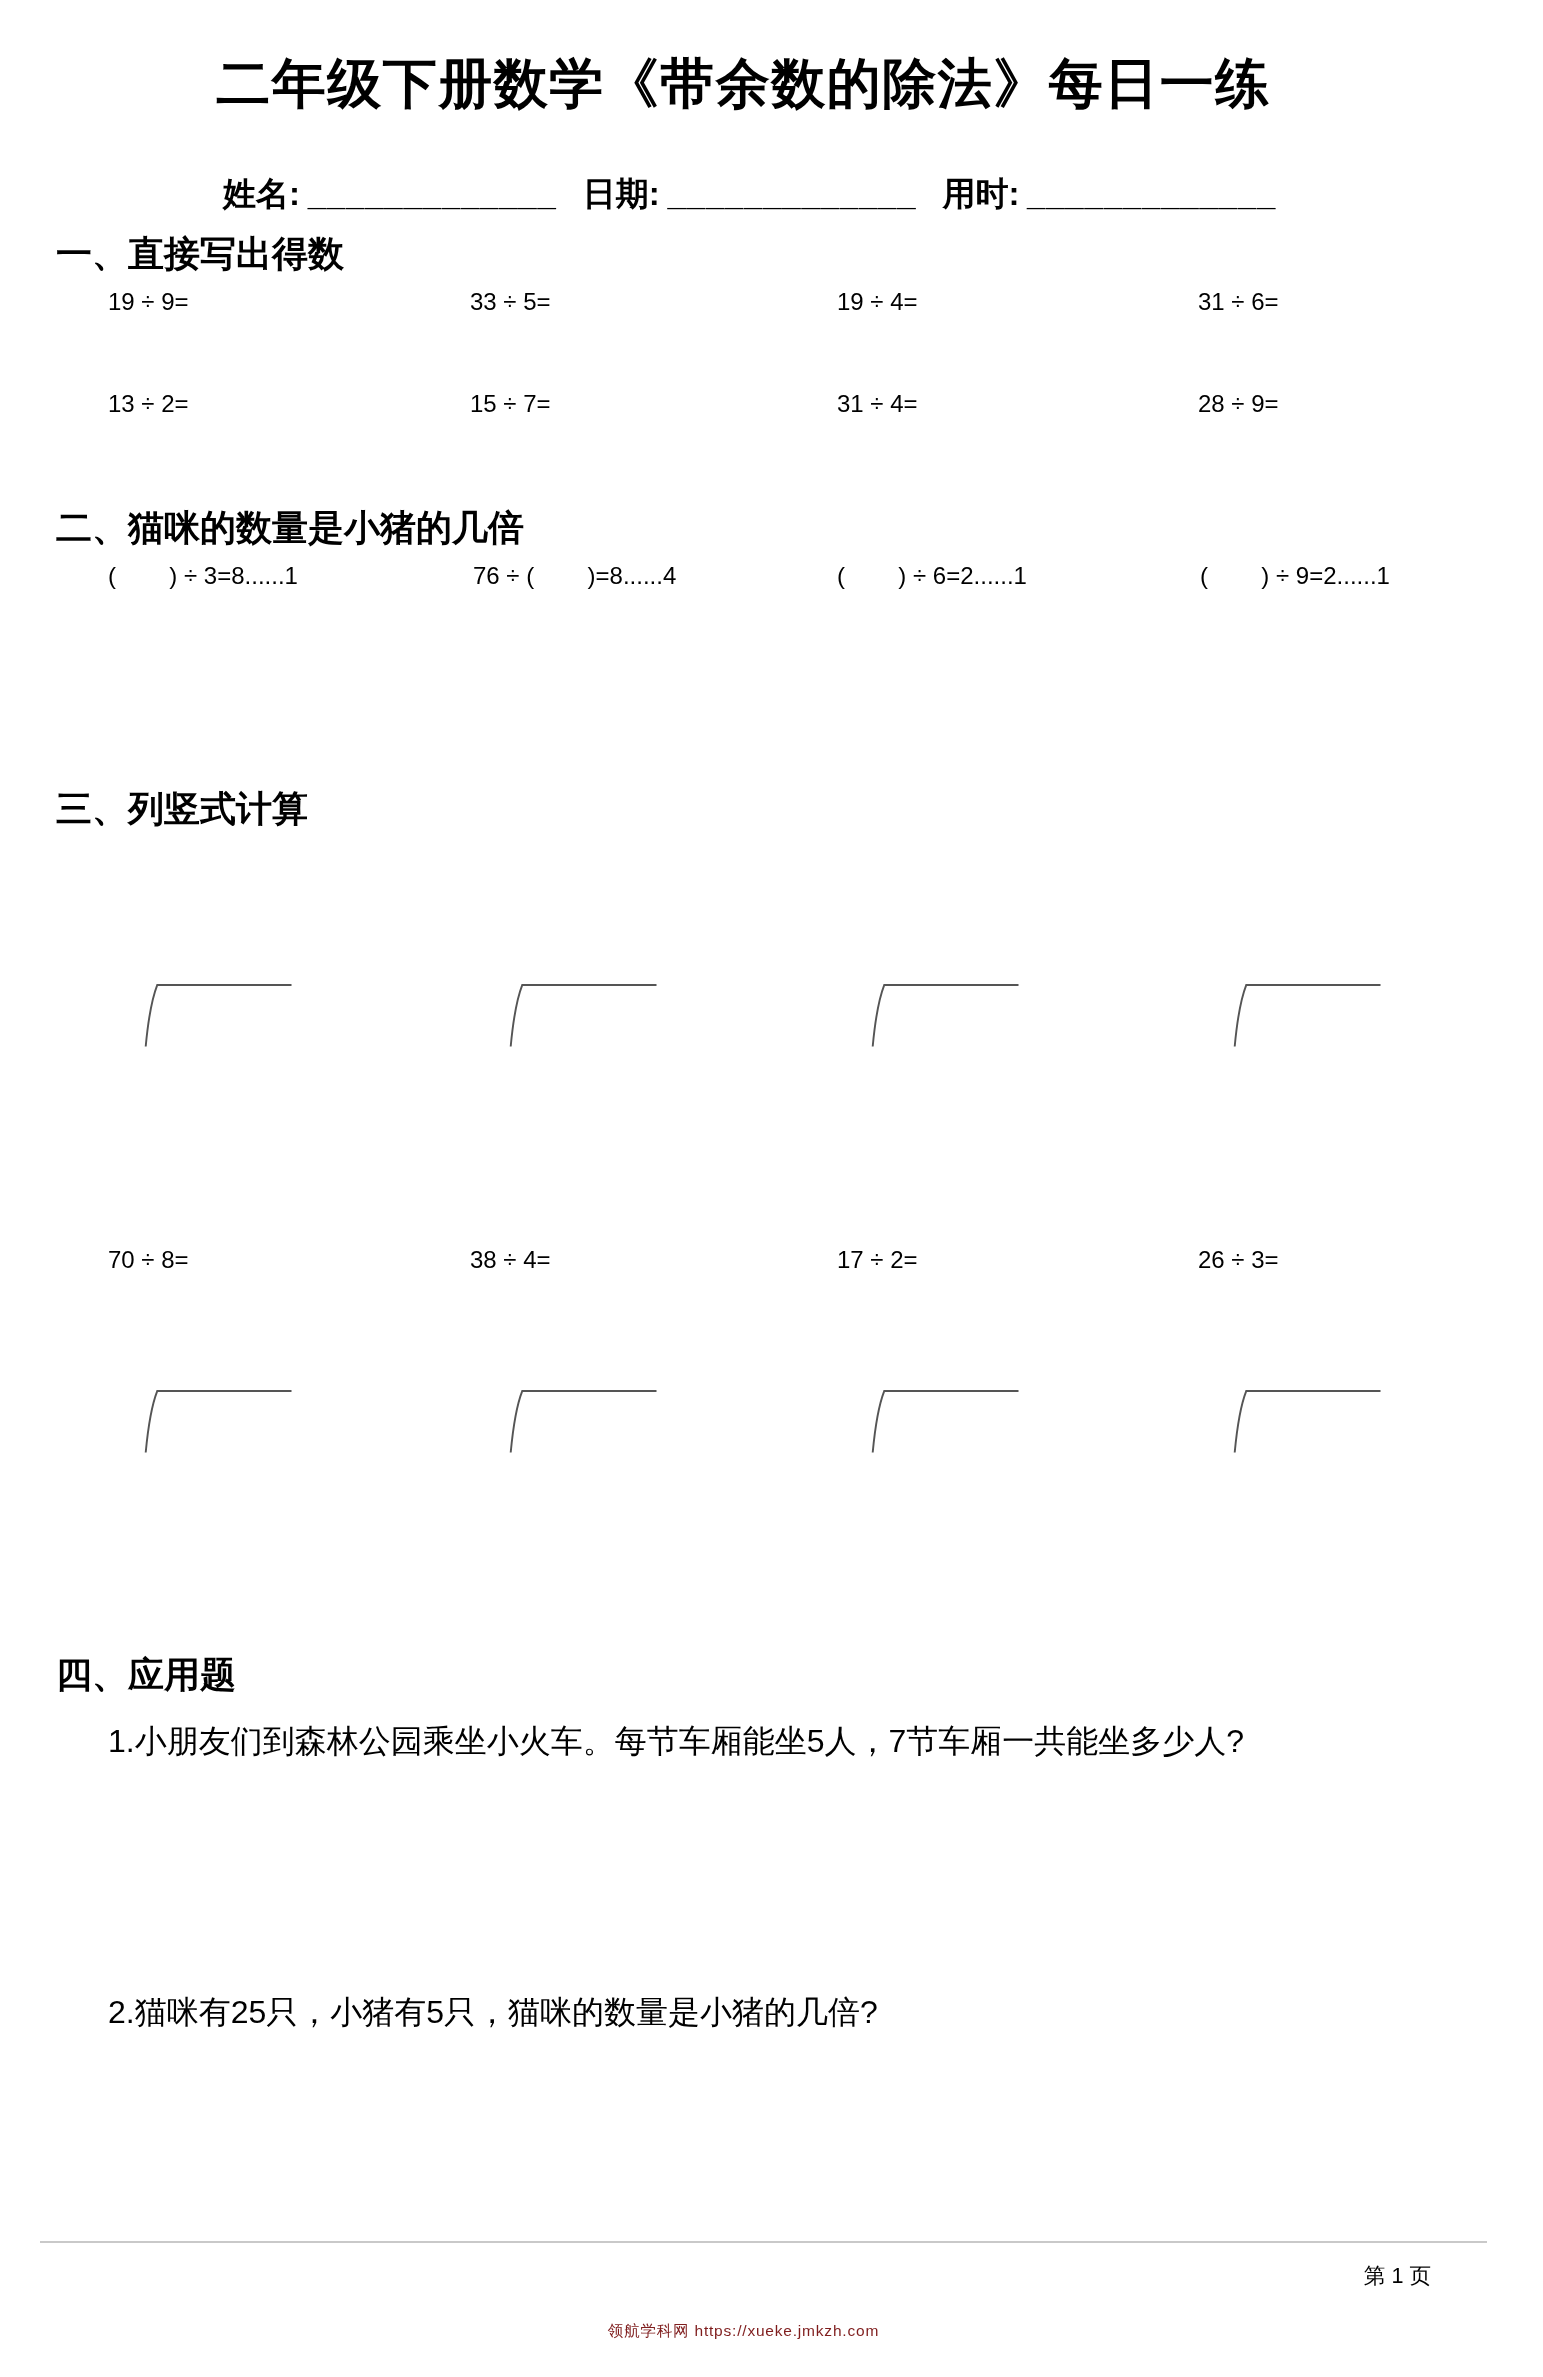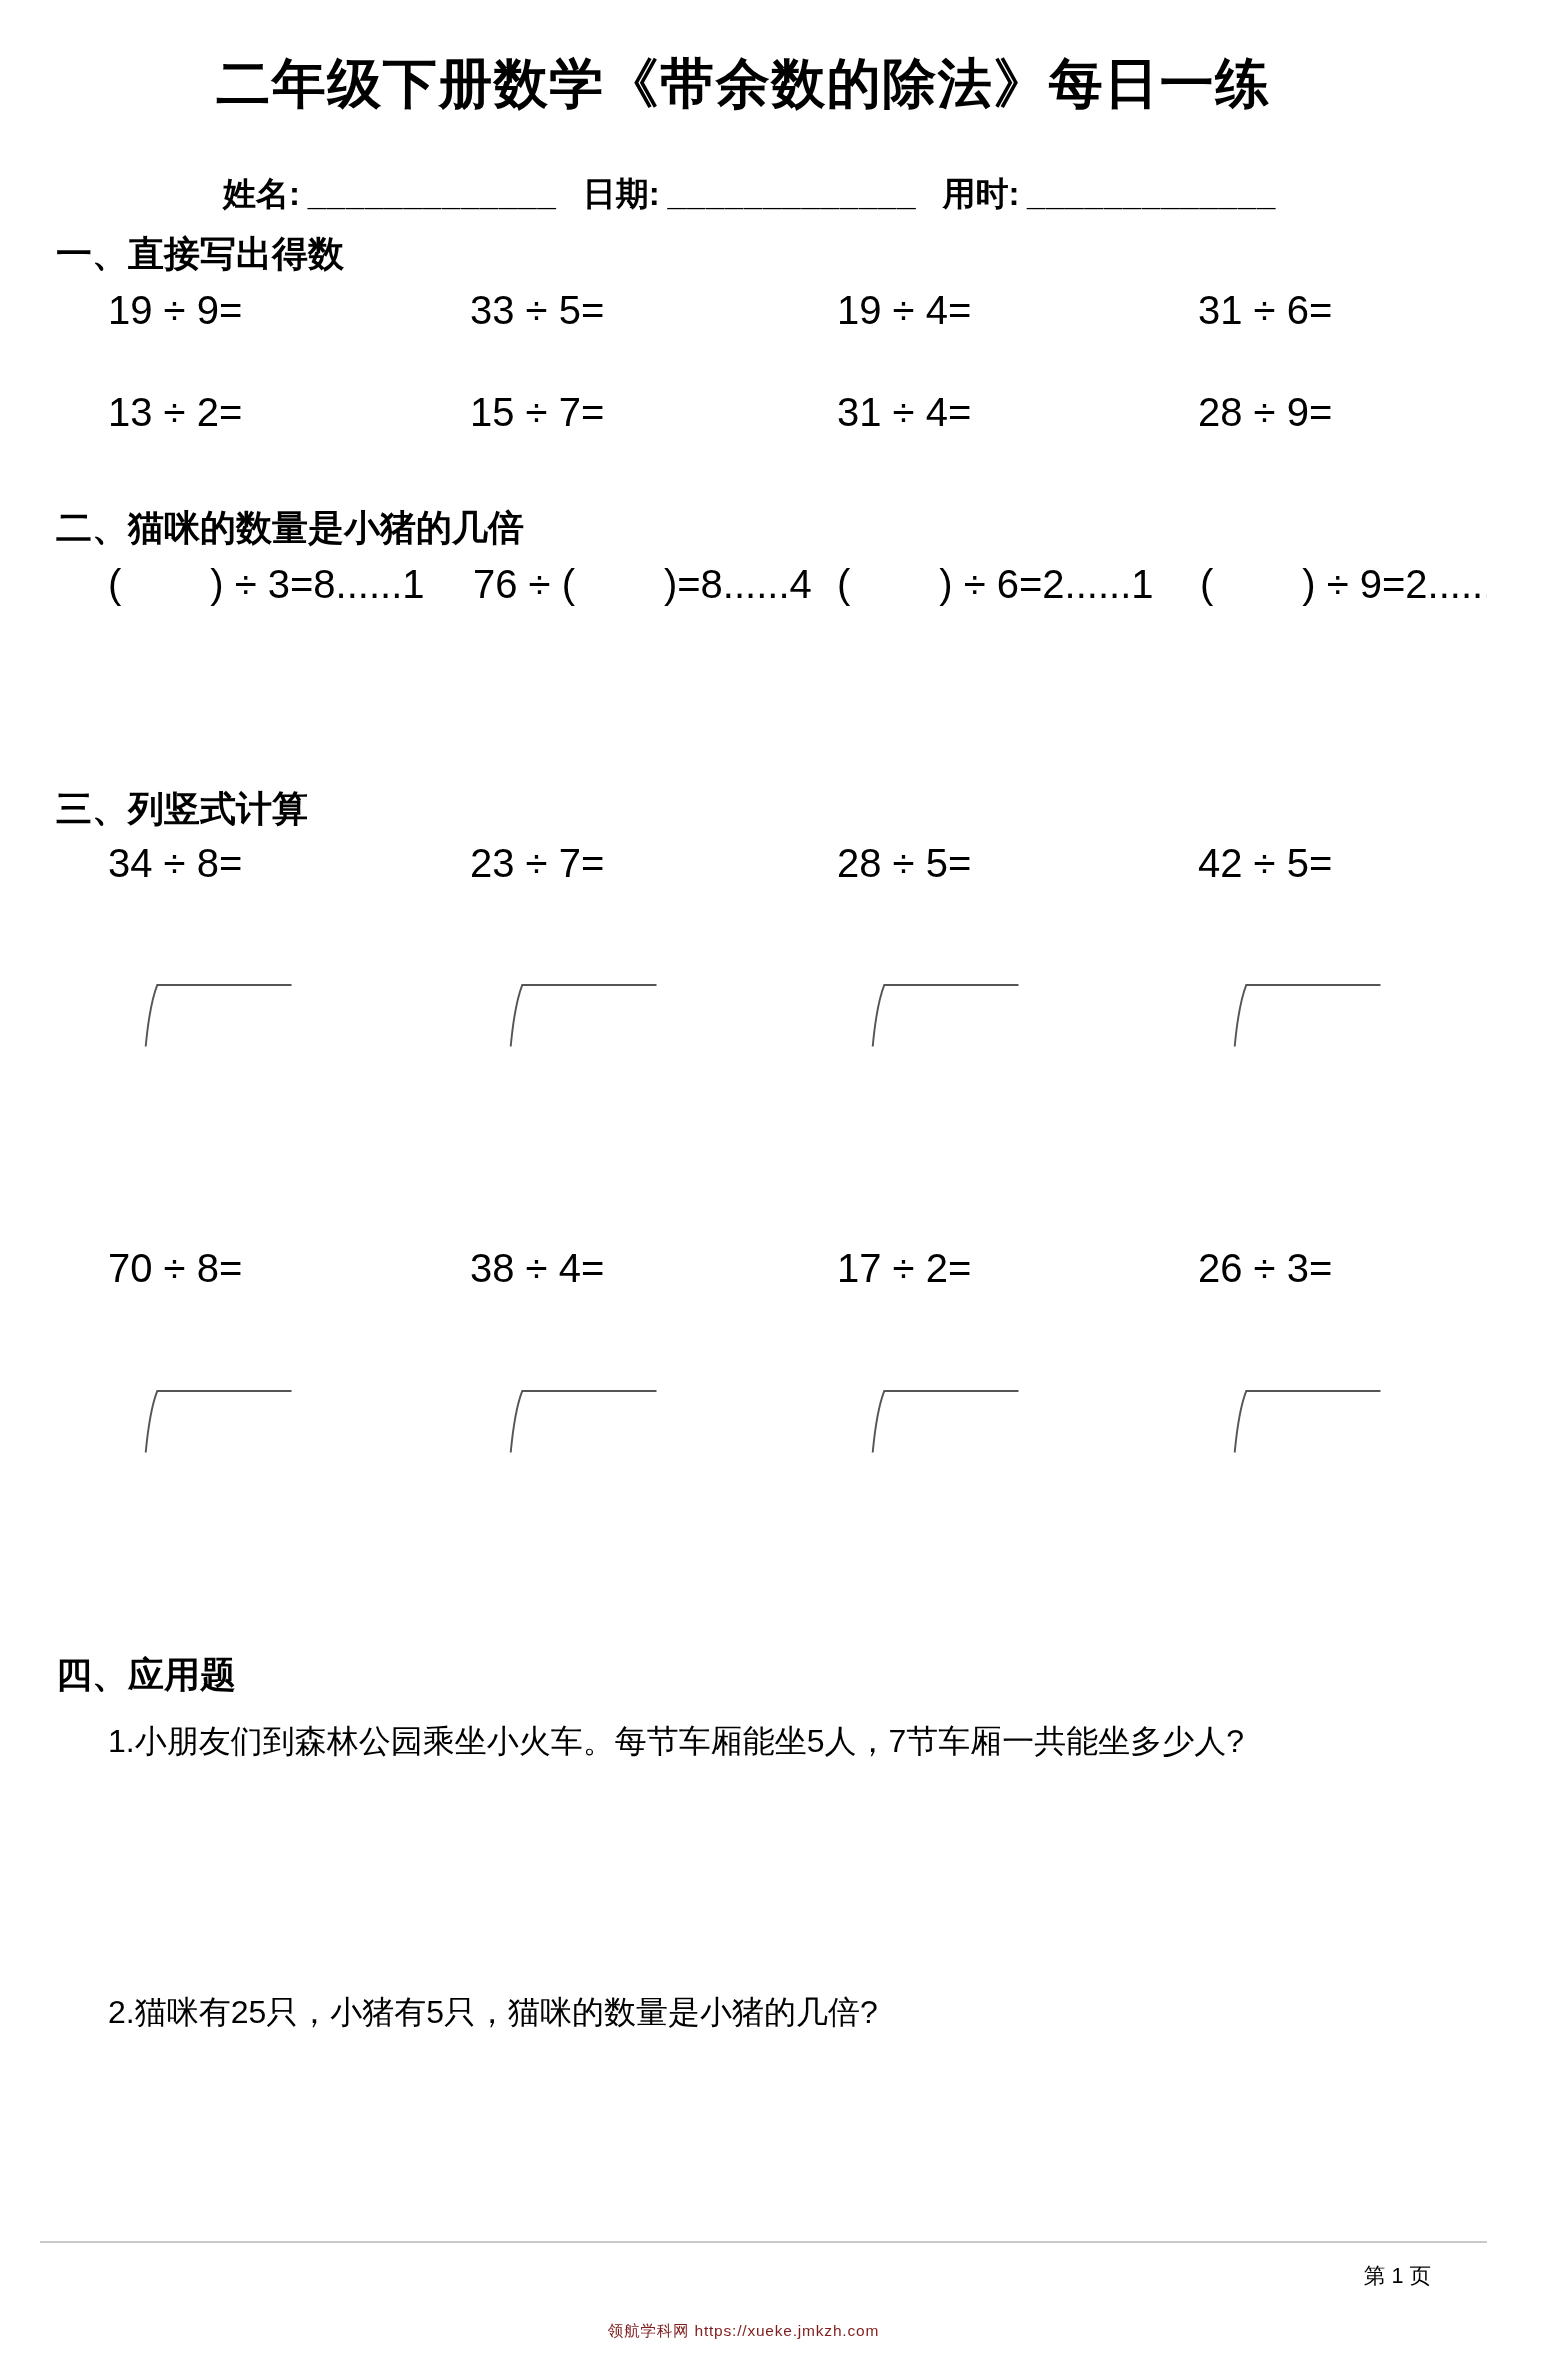--- a/index.html
+++ b/index.html
@@ -23,21 +23,21 @@
   }
   .meta-label { margin-right: 7.7px; }
   .meta-blank { margin-right: 26px; letter-spacing: 0.8px; }
 
   .heading {
     position: absolute; left: 56px;
     font-size: 36px; font-weight: bold;
   }
 
   .row { position: absolute; left: 0; width: 100%; height: 46px; }
-  .cell { position: absolute; font-size: 40px; white-space: pre; }
+  .cell { position: absolute; font-size: 24px; white-space: pre; }
   .c1 { left: 108px; } .c2 { left: 470px; } .c3 { left: 837px; } .c4 { left: 1198px; text-align: right; }
   .s2 .c1 { left: 108px; } .s2 .c2 { left: 473px; } .s2 .c3 { left: 837px; } .s2 .c4 { left: 1200px; }
 
   .bracket { position: absolute; width: 162px; height: 66px; }
   .b1 { left: 133px; } .b2 { left: 498px; } .b3 { left: 860px; } .b4 { left: 1222px; }
 
   .problem {
     position: absolute; left: 108px; width: 1392px;
     font-size: 32px; line-height: 1.45;
   }
@@ -87,26 +87,20 @@
 
   <h2 class="heading" style="top:504px">二、猫咪的数量是小猪的几倍</h2>
   <div class="row s2" style="top:562px">
     <span class="cell c1">(        ) ÷ 3=8......1</span>
     <span class="cell c2">76 ÷ (        )=8......4</span>
     <span class="cell c3">(        ) ÷ 6=2......1</span>
     <span class="cell c4">(        ) ÷ 9=2......1</span>
   </div>
 
   <h2 class="heading" style="top:785px">三、列竖式计算</h2>
-  <div class="row" style="top:841px">
-    <span class="cell c1">34 ÷ 8=</span>
-    <span class="cell c2">23 ÷ 7=</span>
-    <span class="cell c3">28 ÷ 5=</span>
-    <span class="cell c4">42 ÷ 5=</span>
-  </div>
 
   <svg class="bracket b1" style="top:982px" viewBox="0 0 210 86">
       <path d="M16 84 C19 52 24 22 31 4 L206 4" fill="none" stroke="#555" stroke-width="2.5"></path>
     </svg>
   <svg class="bracket b2" style="top:982px" viewBox="0 0 210 86">
       <path d="M16 84 C19 52 24 22 31 4 L206 4" fill="none" stroke="#555" stroke-width="2.5"></path>
     </svg>
   <svg class="bracket b3" style="top:982px" viewBox="0 0 210 86">
       <path d="M16 84 C19 52 24 22 31 4 L206 4" fill="none" stroke="#555" stroke-width="2.5"></path>
     </svg>

